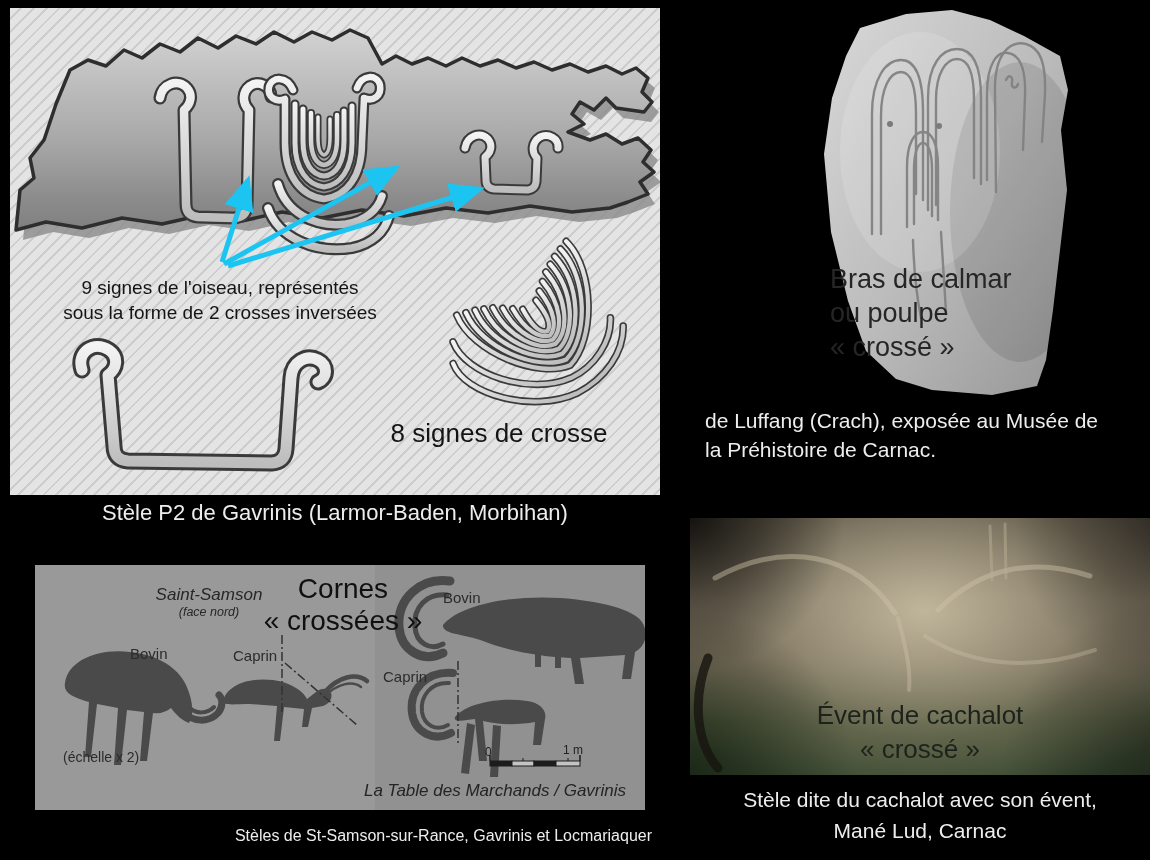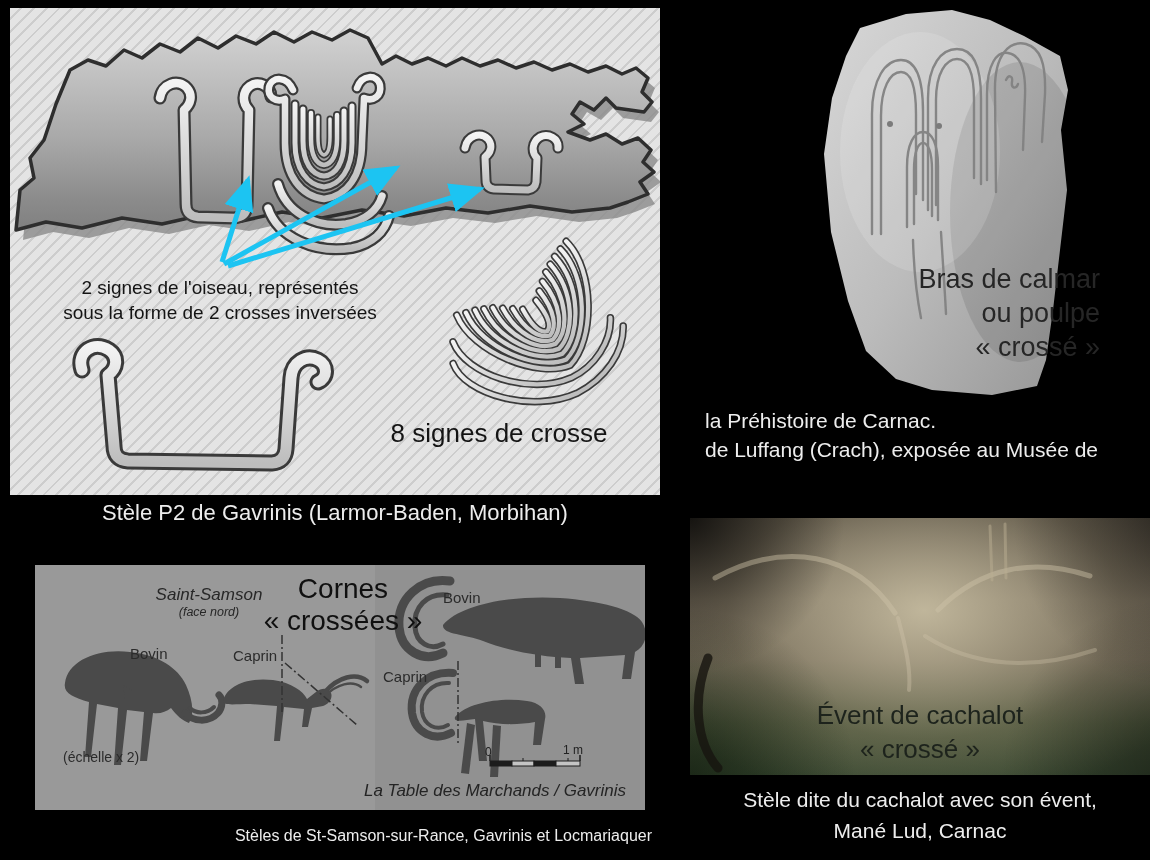--- a/index.html
+++ b/index.html
@@ -12,21 +12,21 @@
   .p1-title{left:348px;top:8px;width:300px;text-align:center;font-size:27px;color:#111;}
   .p1-note-birds{left:18px;top:267px;width:384px;text-align:center;font-size:19px;line-height:25px;color:#141414;}
   .p1-note-crosses{left:333px;top:409px;width:312px;text-align:center;font-size:26px;line-height:32px;color:#141414;}
   
   .cap{color:#ededed;}
   .cap1{left:10px;top:500px;width:650px;text-align:center;font-size:22px;}
   .cap2{left:705px;top:406px;width:440px;text-align:left;font-size:21px;line-height:29px;}
   .cap3{left:8px;top:812px;width:644px;text-align:right;font-size:16px;margin-top:15px;}
   .cap4{left:700px;top:784px;width:440px;text-align:center;font-size:21px;line-height:31px;}
   
-  .p2-overlay{left:830px;top:262px;width:270px;text-align:right;font-size:27px;line-height:34px;color:#262626;}
+  .p2-overlay{left:830px;top:262px;width:270px;text-align:left;font-size:27px;line-height:34px;color:#262626;}
   
   .panel-cornes{left:35px;top:565px;width:610px;height:245px;background:#999999;}
   .p3-site{left:96px;top:20px;width:120px;text-align:center;color:#272727;font-style:italic;margin-left:18px;}
   .p3-site-l1{font-size:17px;}
   .p3-site-l2{font-size:12.5px;}
   .p3-title{left:222px;top:8px;width:172px;text-align:center;font-size:28px;line-height:32px;color:#101010;}
   .p3-label{position:absolute;width:70px;text-align:left;font-size:15px;color:#2b2b2b;}
   .p3-echelle{left:28px;top:184px;font-size:14px;color:#2b2b2b;}
   .p3-scale-num{position:absolute;font-size:12px;color:#222;}
   .p3-source{left:318px;top:216px;width:284px;text-align:center;font-size:17px;font-style:italic;color:#242424;}
@@ -128,21 +128,21 @@
         </g>
       </g>
 
       <g stroke="#1cc4f2" stroke-width="5" fill="none">
         <line x1="212" y1="254" x2="238" y2="172" marker-end="url(#arrowHead)"></line>
         <line x1="214" y1="256" x2="386" y2="160" marker-end="url(#arrowHead)"></line>
         <line x1="218" y1="258" x2="470" y2="181" marker-end="url(#arrowHead)"></line>
       </g>
     </svg>
     <div class="abs p1-note-birds">
-      <div>2 signes de l'oiseau, représentés</div>
+      <div>9 signes de l'oiseau, représentés</div>
       <div>sous la forme de 2 crosses inversées</div>
     </div>
     <div class="abs p1-note-crosses">
       <div>8 signes de crosse</div>
     </div>
   </div>
   <div class="abs cap cap1">Stèle P2 de Gavrinis (Larmor-Baden, Morbihan)</div>
 
   <svg class="abs" style="left:810px;top:2px" width="340" height="400" viewBox="0 0 340 400">
     <defs>
@@ -170,22 +170,22 @@
     </g>
     <circle cx="80" cy="122" r="3" fill="#7b7b7b"></circle>
     <circle cx="129" cy="124" r="3" fill="#7b7b7b"></circle>
   </svg>
   <div class="abs p2-overlay">
     <div>Bras de calmar</div>
     <div>ou poulpe</div>
     <div>« crossé »</div>
   </div>
   <div class="abs cap cap2">
+    <div>de Luffang (Crach), exposée au Musée de</div>
     <div>la Préhistoire de Carnac.</div>
-    <div>de Luffang (Crach), exposée au Musée de</div>
   </div>
 
   <div class="abs panel-cornes">
     <svg class="abs" style="left:0;top:0" width="610" height="245" viewBox="0 0 610 245">
       <rect x="340" y="0" width="270" height="245" fill="#000000" opacity="0.05"></rect>
       <g fill="#4a4a4a">
         <path d="M 30 118 C 33 96 62 83 95 87 C 124 90 143 103 151 120 C 157 133 160 148 154 158 C 148 156 141 150 136 143 C 131 147 125 149 118 148 L 112 196 L 105 196 L 109 147 L 92 145 L 86 200 L 79 200 L 83 143 L 62 139 L 56 192 L 50 192 L 54 137 C 38 132 28 128 30 118 Z"></path>
         <path d="M 88 120 L 98 126 L 90 134 Z"></path>
       </g>
       <g fill="none" stroke="#4a4a4a" stroke-linecap="round">

